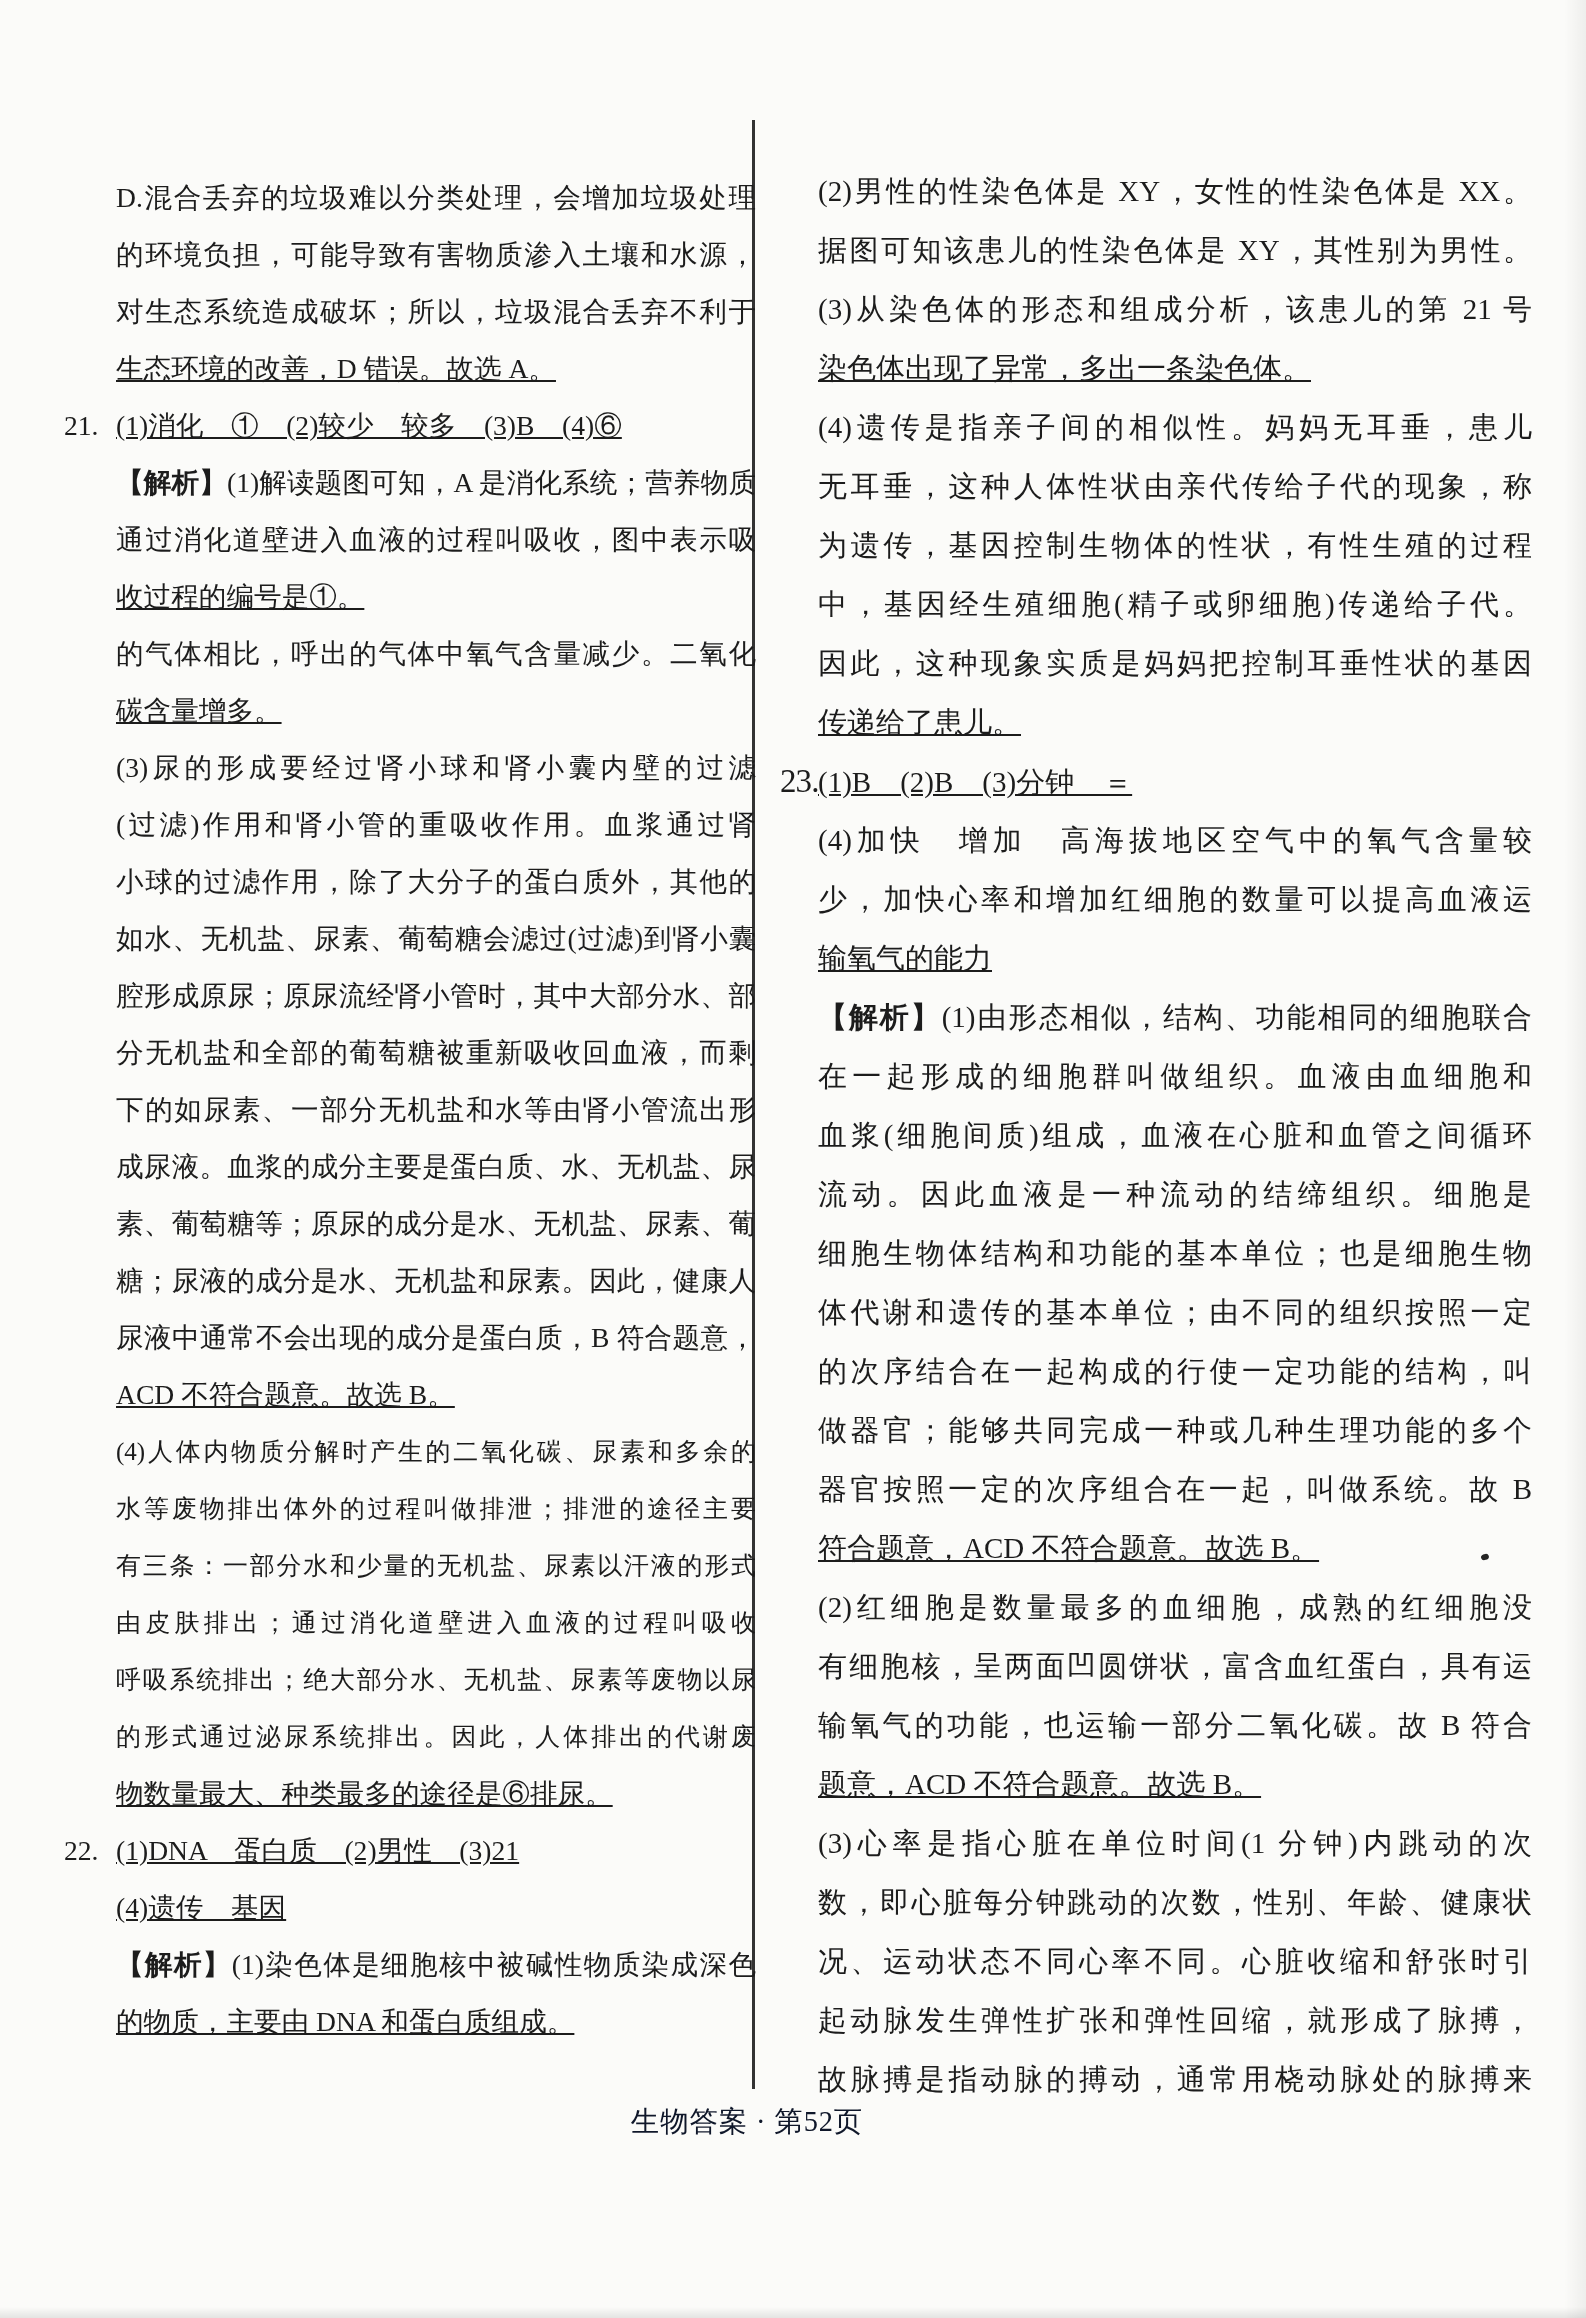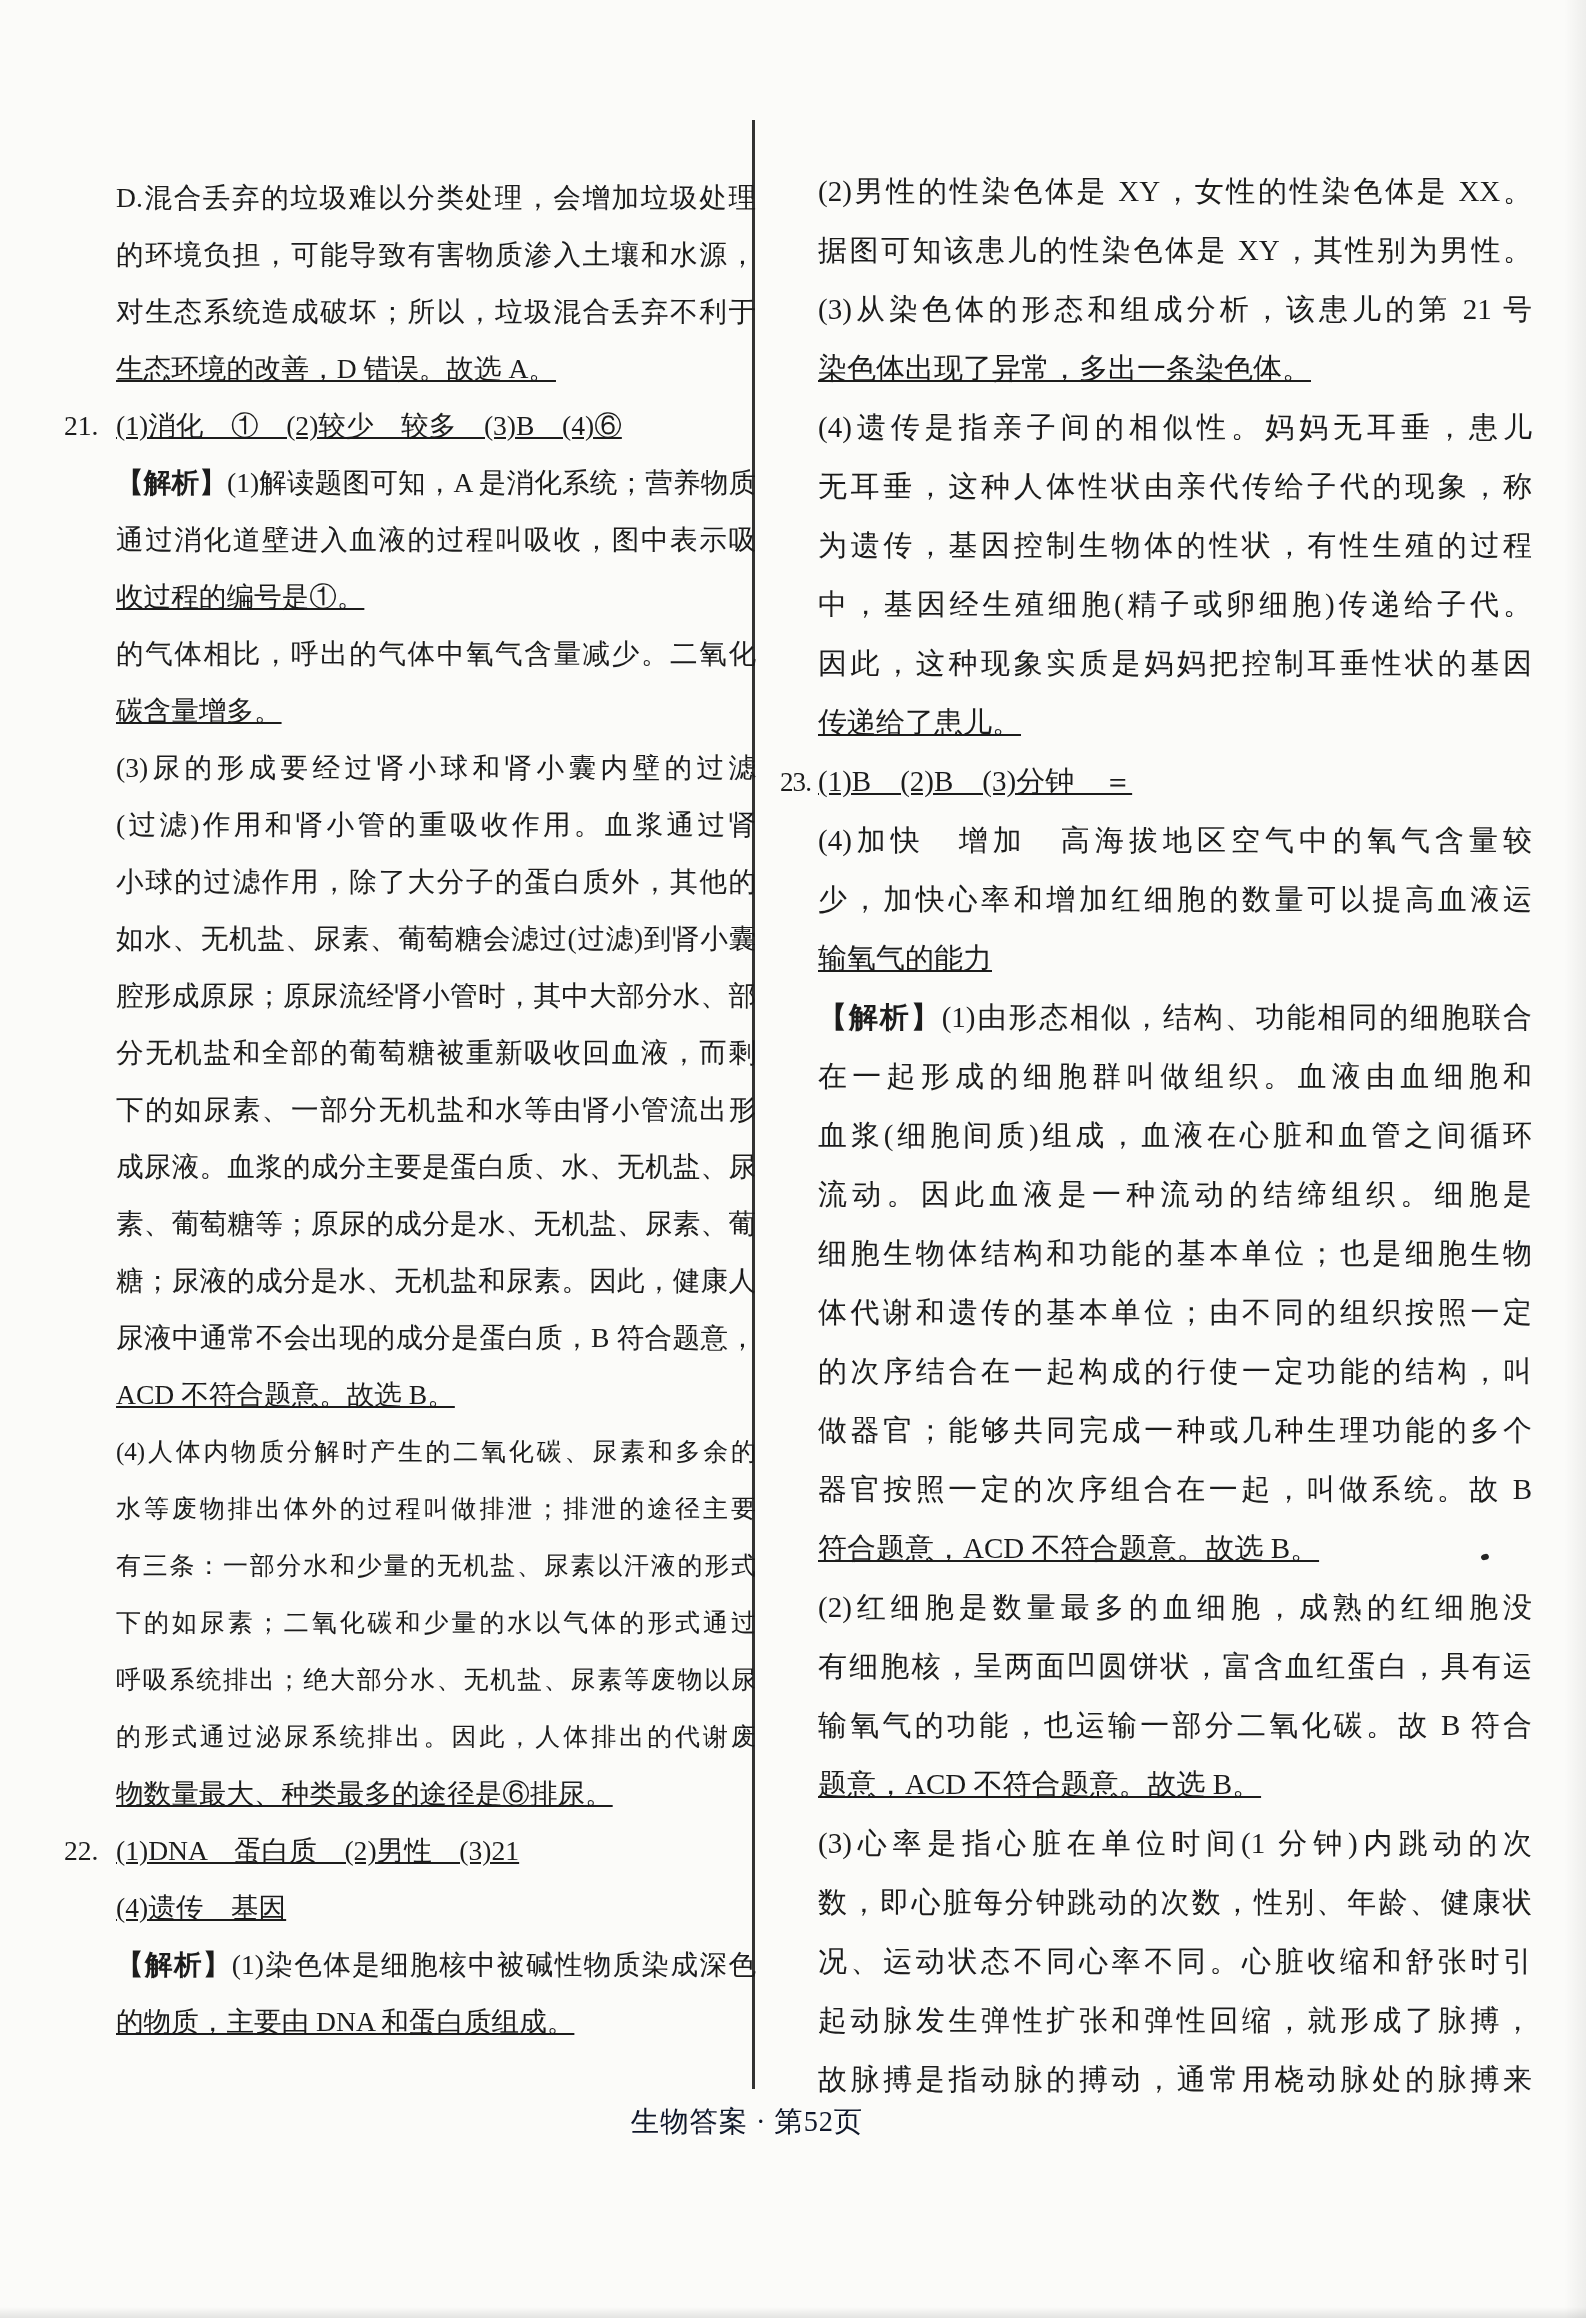--- a/index.html
+++ b/index.html
@@ -33,21 +33,21 @@
     white-space:normal;
   }
   .line.short{text-align:left;text-align-last:left;text-decoration:underline;}
   .line.numbered{padding-left:0;}
   .col-left .line.small{font-size:25px;}
   .num{
     display:inline-block;
     width:var(--hang);
     text-align:right;
   }
-  .col-right .num{font-size:27px;letter-spacing:-0.9px;}
+  .col-right .num{font-size:33px;letter-spacing:-0.9px;}
   .blabel{font-weight:bold;}
   .divider{
     position:absolute;
     left:752px;top:120px;
     width:2.7px;height:1969px;
     background:#333;
   }
   .footer{
     position:absolute;
     left:587px;top:2095px;
@@ -102,21 +102,21 @@
       <div class="line"><span>分无机盐和全部的葡萄糖被重新吸收回血液，而剩</span></div>
       <div class="line"><span>下的如尿素、一部分无机盐和水等由肾小管流出形</span></div>
       <div class="line"><span>成尿液。血浆的成分主要是蛋白质、水、无机盐、尿</span></div>
       <div class="line"><span>素、葡萄糖等；原尿的成分是水、无机盐、尿素、葡萄</span></div>
       <div class="line"><span>糖；尿液的成分是水、无机盐和尿素。因此，健康人</span></div>
       <div class="line"><span>尿液中通常不会出现的成分是蛋白质，B 符合题意，</span></div>
       <div class="line short"><span>ACD 不符合题意。故选 B。</span></div>
       <div class="line small"><span>(4)人体内物质分解时产生的二氧化碳、尿素和多余的</span></div>
       <div class="line small"><span>水等废物排出体外的过程叫做排泄；排泄的途径主要</span></div>
       <div class="line small"><span>有三条：一部分水和少量的无机盐、尿素以汗液的形式</span></div>
-      <div class="line small"><span>下的如尿素；二氧化碳和少量的水以气体的形式通过</span></div>
+      <div class="line small"><span>由皮肤排出；通过消化道壁进入血液的过程叫吸收</span></div>
       <div class="line small"><span>呼吸系统排出；绝大部分水、无机盐、尿素等废物以尿</span></div>
       <div class="line small"><span>的形式通过泌尿系统排出。因此，人体排出的代谢废</span></div>
       <div class="line short"><span>物数量最大、种类最多的途径是⑥排尿。</span></div>
       <div class="line short numbered"><span class="num">22.</span><span>(1)DNA　蛋白质　(2)男性　(3)21</span></div>
       <div class="line short"><span>(4)遗传　基因</span></div>
       <div class="line"><span class="blabel">【解析】</span><span>(1)染色体是细胞核中被碱性物质染成深色</span></div>
       <div class="line short"><span>的物质，主要由 DNA 和蛋白质组成。</span></div>
     </section>
 
   <section class="col col-right">

